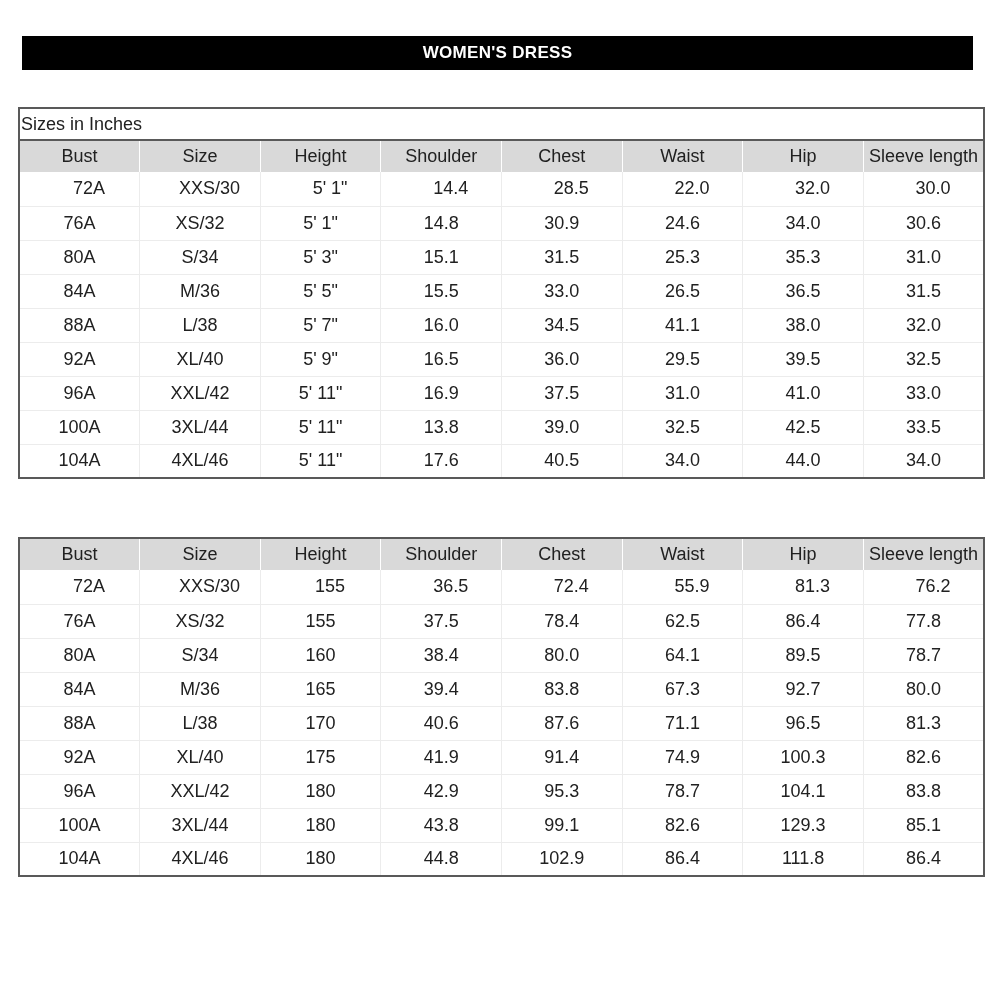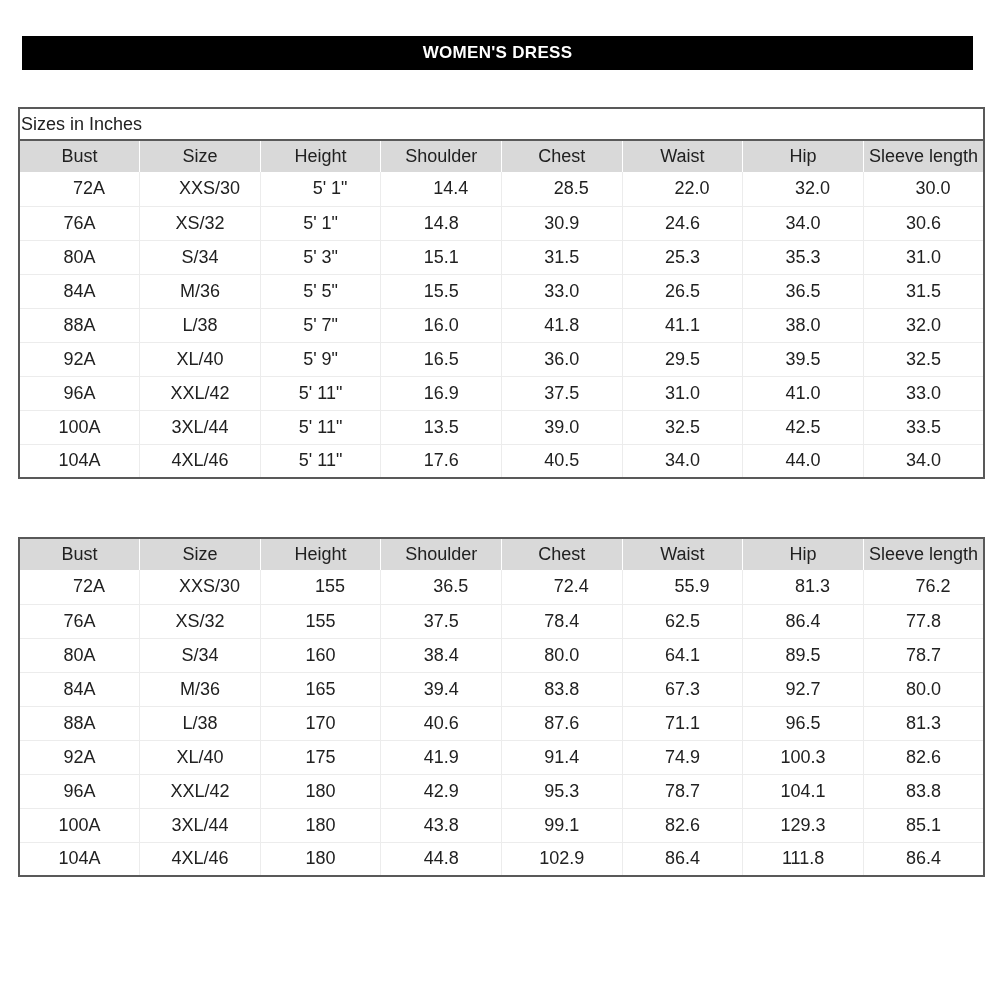--- a/index.html
+++ b/index.html
@@ -127,21 +127,21 @@
         <td>33.0</td>
         <td>26.5</td>
         <td>36.5</td>
         <td>31.5</td>
       </tr>
       <tr>
         <td>88A</td>
         <td>L/38</td>
         <td>5' 7"</td>
         <td>16.0</td>
-        <td>41.8</td>
+        <td>34.5</td>
         <td>41.1</td>
         <td>38.0</td>
         <td>32.0</td>
       </tr>
       <tr>
         <td>92A</td>
         <td>XL/40</td>
         <td>5' 9"</td>
         <td>16.5</td>
         <td>36.0</td>
@@ -156,21 +156,21 @@
         <td>16.9</td>
         <td>37.5</td>
         <td>31.0</td>
         <td>41.0</td>
         <td>33.0</td>
       </tr>
       <tr>
         <td>100A</td>
         <td>3XL/44</td>
         <td>5' 11"</td>
-        <td>13.5</td>
+        <td>13.8</td>
         <td>39.0</td>
         <td>32.5</td>
         <td>42.5</td>
         <td>33.5</td>
       </tr>
       <tr>
         <td>104A</td>
         <td>4XL/46</td>
         <td>5' 11"</td>
         <td>17.6</td>

